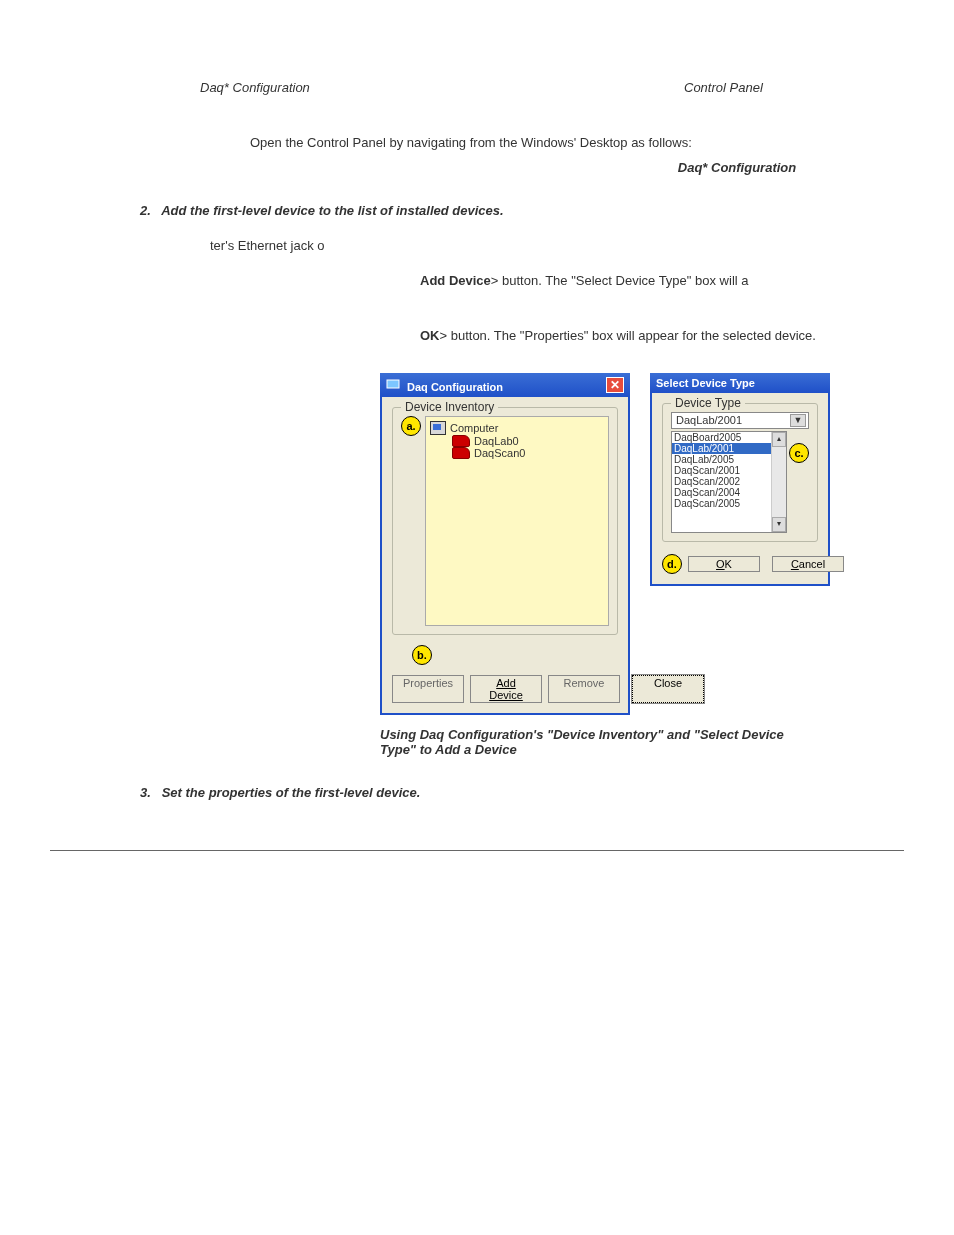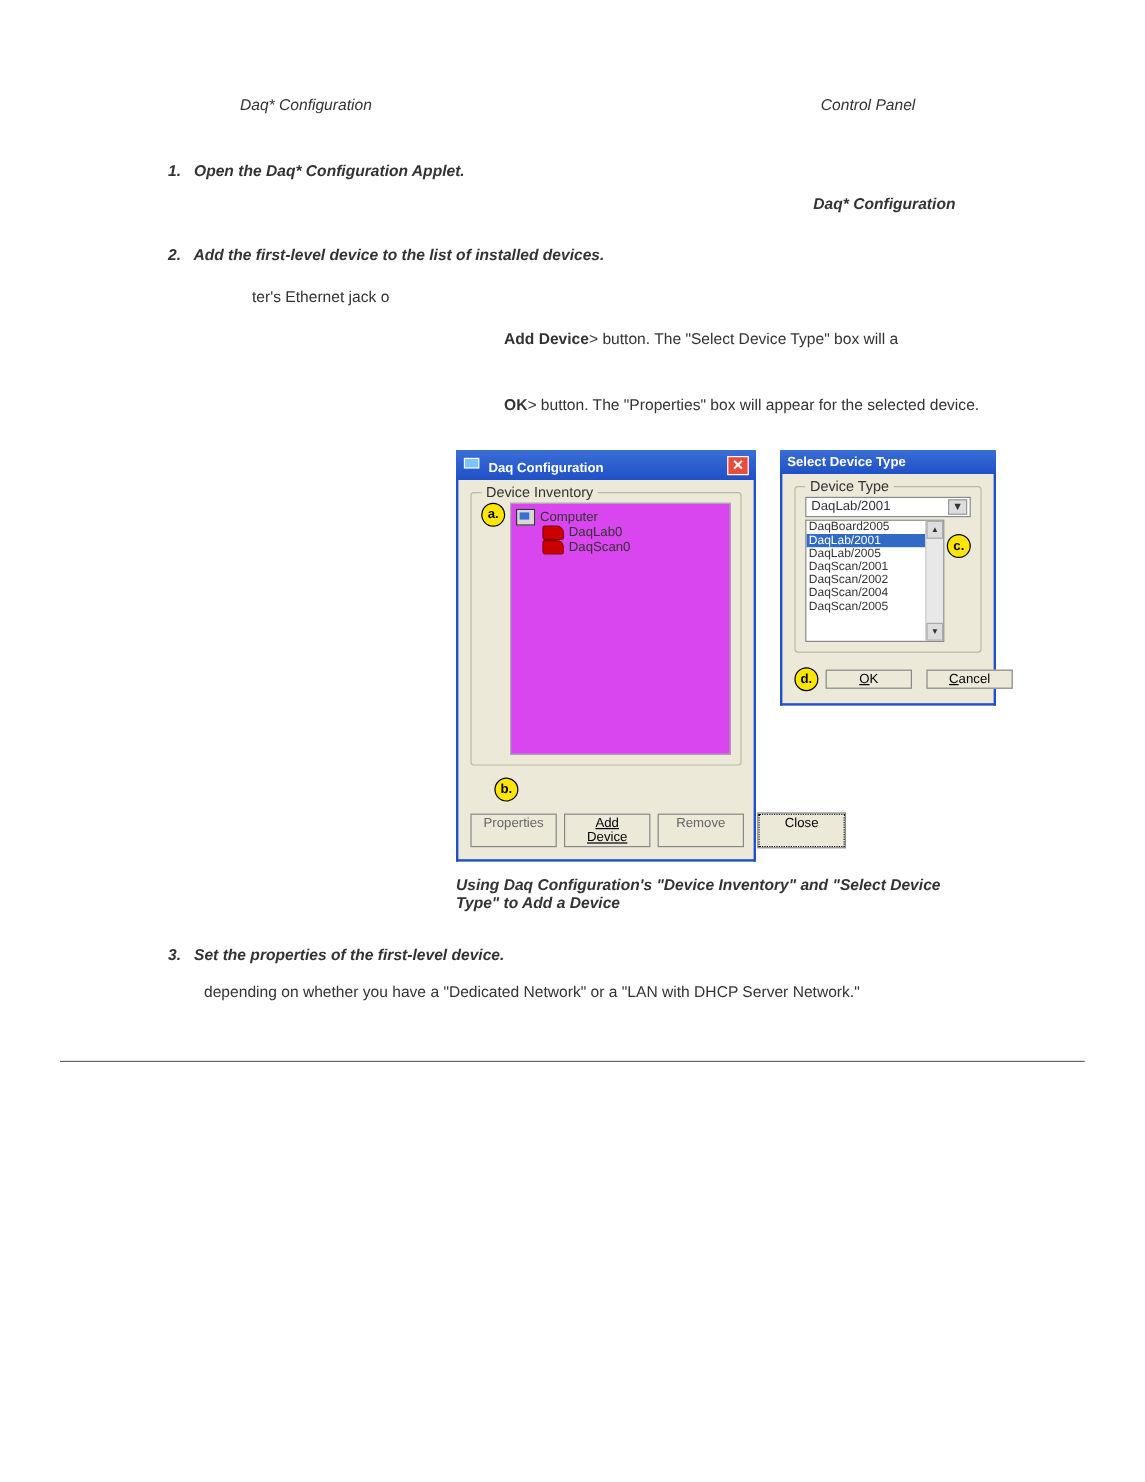--- a/index.html
+++ b/index.html
@@ -110,21 +110,21 @@
   }
   .group-label {
     position: absolute;
     top: -8px;
     left: 8px;
     background: #ece9d8;
     padding: 0 4px;
     font-size: 12px;
   }
   .tree {
-    background: #d946ef;
+    background: #fef9c3;
     border: 1px solid #aaa;
     height: 200px;
     padding: 4px;
     font-size: 11px;
   }
   .tree-item { display:flex; align-items:center; gap:4px; }
   .tree .sub { margin-left: 22px; }
   .callout {
     display:inline-flex;
     width:18px;height:18px;
@@ -210,26 +210,22 @@
 
 
   <div class="two-labels">
     <div>Daq* Configuration</div>
     <div>Control Panel</div>
   </div>
 
   <ol class="steps">
 
     <li>
-      <div class="step-title">
-        <span>1.</span>
-        &nbsp;
-        <span>Open the Daq* Configuration Applet.</span>
-      </div>
       <div class="step-body">
+        <p>Open the Control Panel by navigating from the Windows' Desktop as follows:</p>
         <div class="daq-label-right">Daq* Configuration</div>
       </div>
     </li>
 
     <li>
       <div class="step-title">
         <span>2.</span>
         &nbsp;
         <span>Add the first-level device to the list of installed devices.</span>
       </div>
@@ -342,20 +338,17 @@
 
       <div class="caption">Using Daq Configuration's "Device Inventory" and "Select Device Type" to Add a Device</div>
     </li>
 
     <li>
       <div class="step-title">
         <span>3.</span>
         &nbsp;
         <span>Set the properties of the first-level device.</span>
       </div>
-      <div style="margin-left:30px;margin-top:16px;">
-        <p>depending on whether you have a "Dedicated Network" or a "LAN with DHCP Server Network."</p>
-      </div>
     </li>
   </ol>
 
   <hr class="footer-rule">
 </div>
 
 </body></html>

